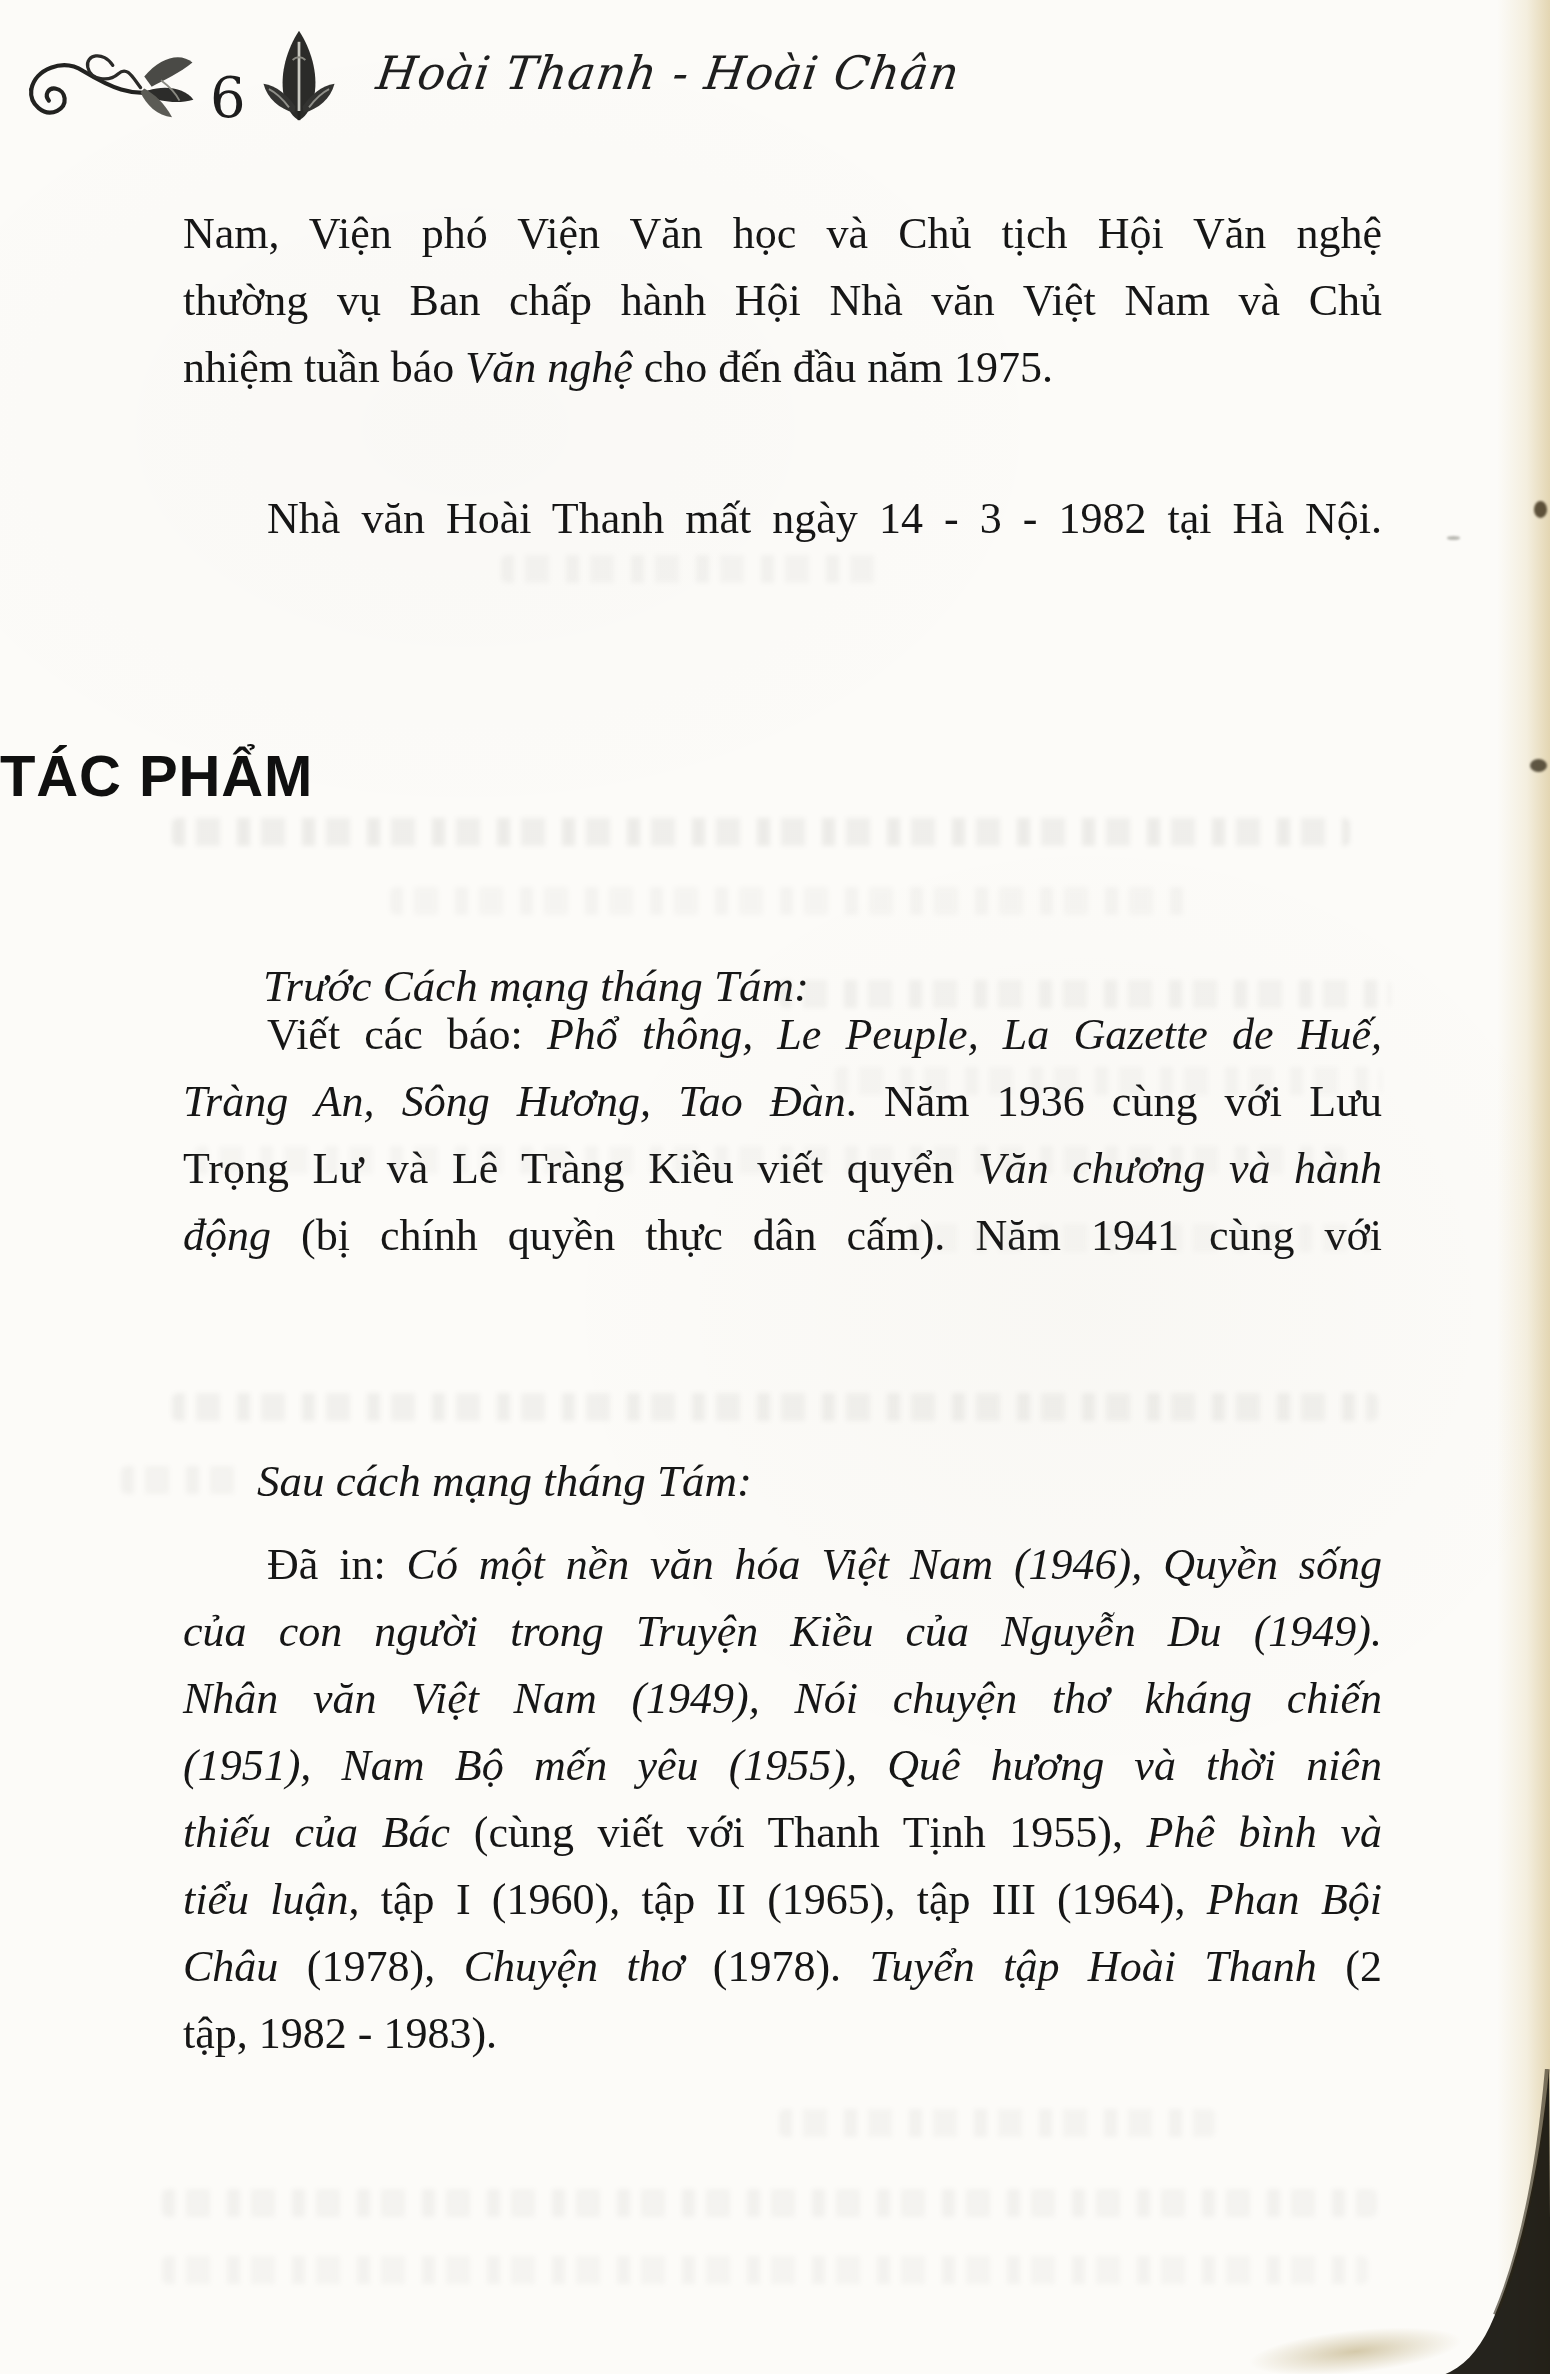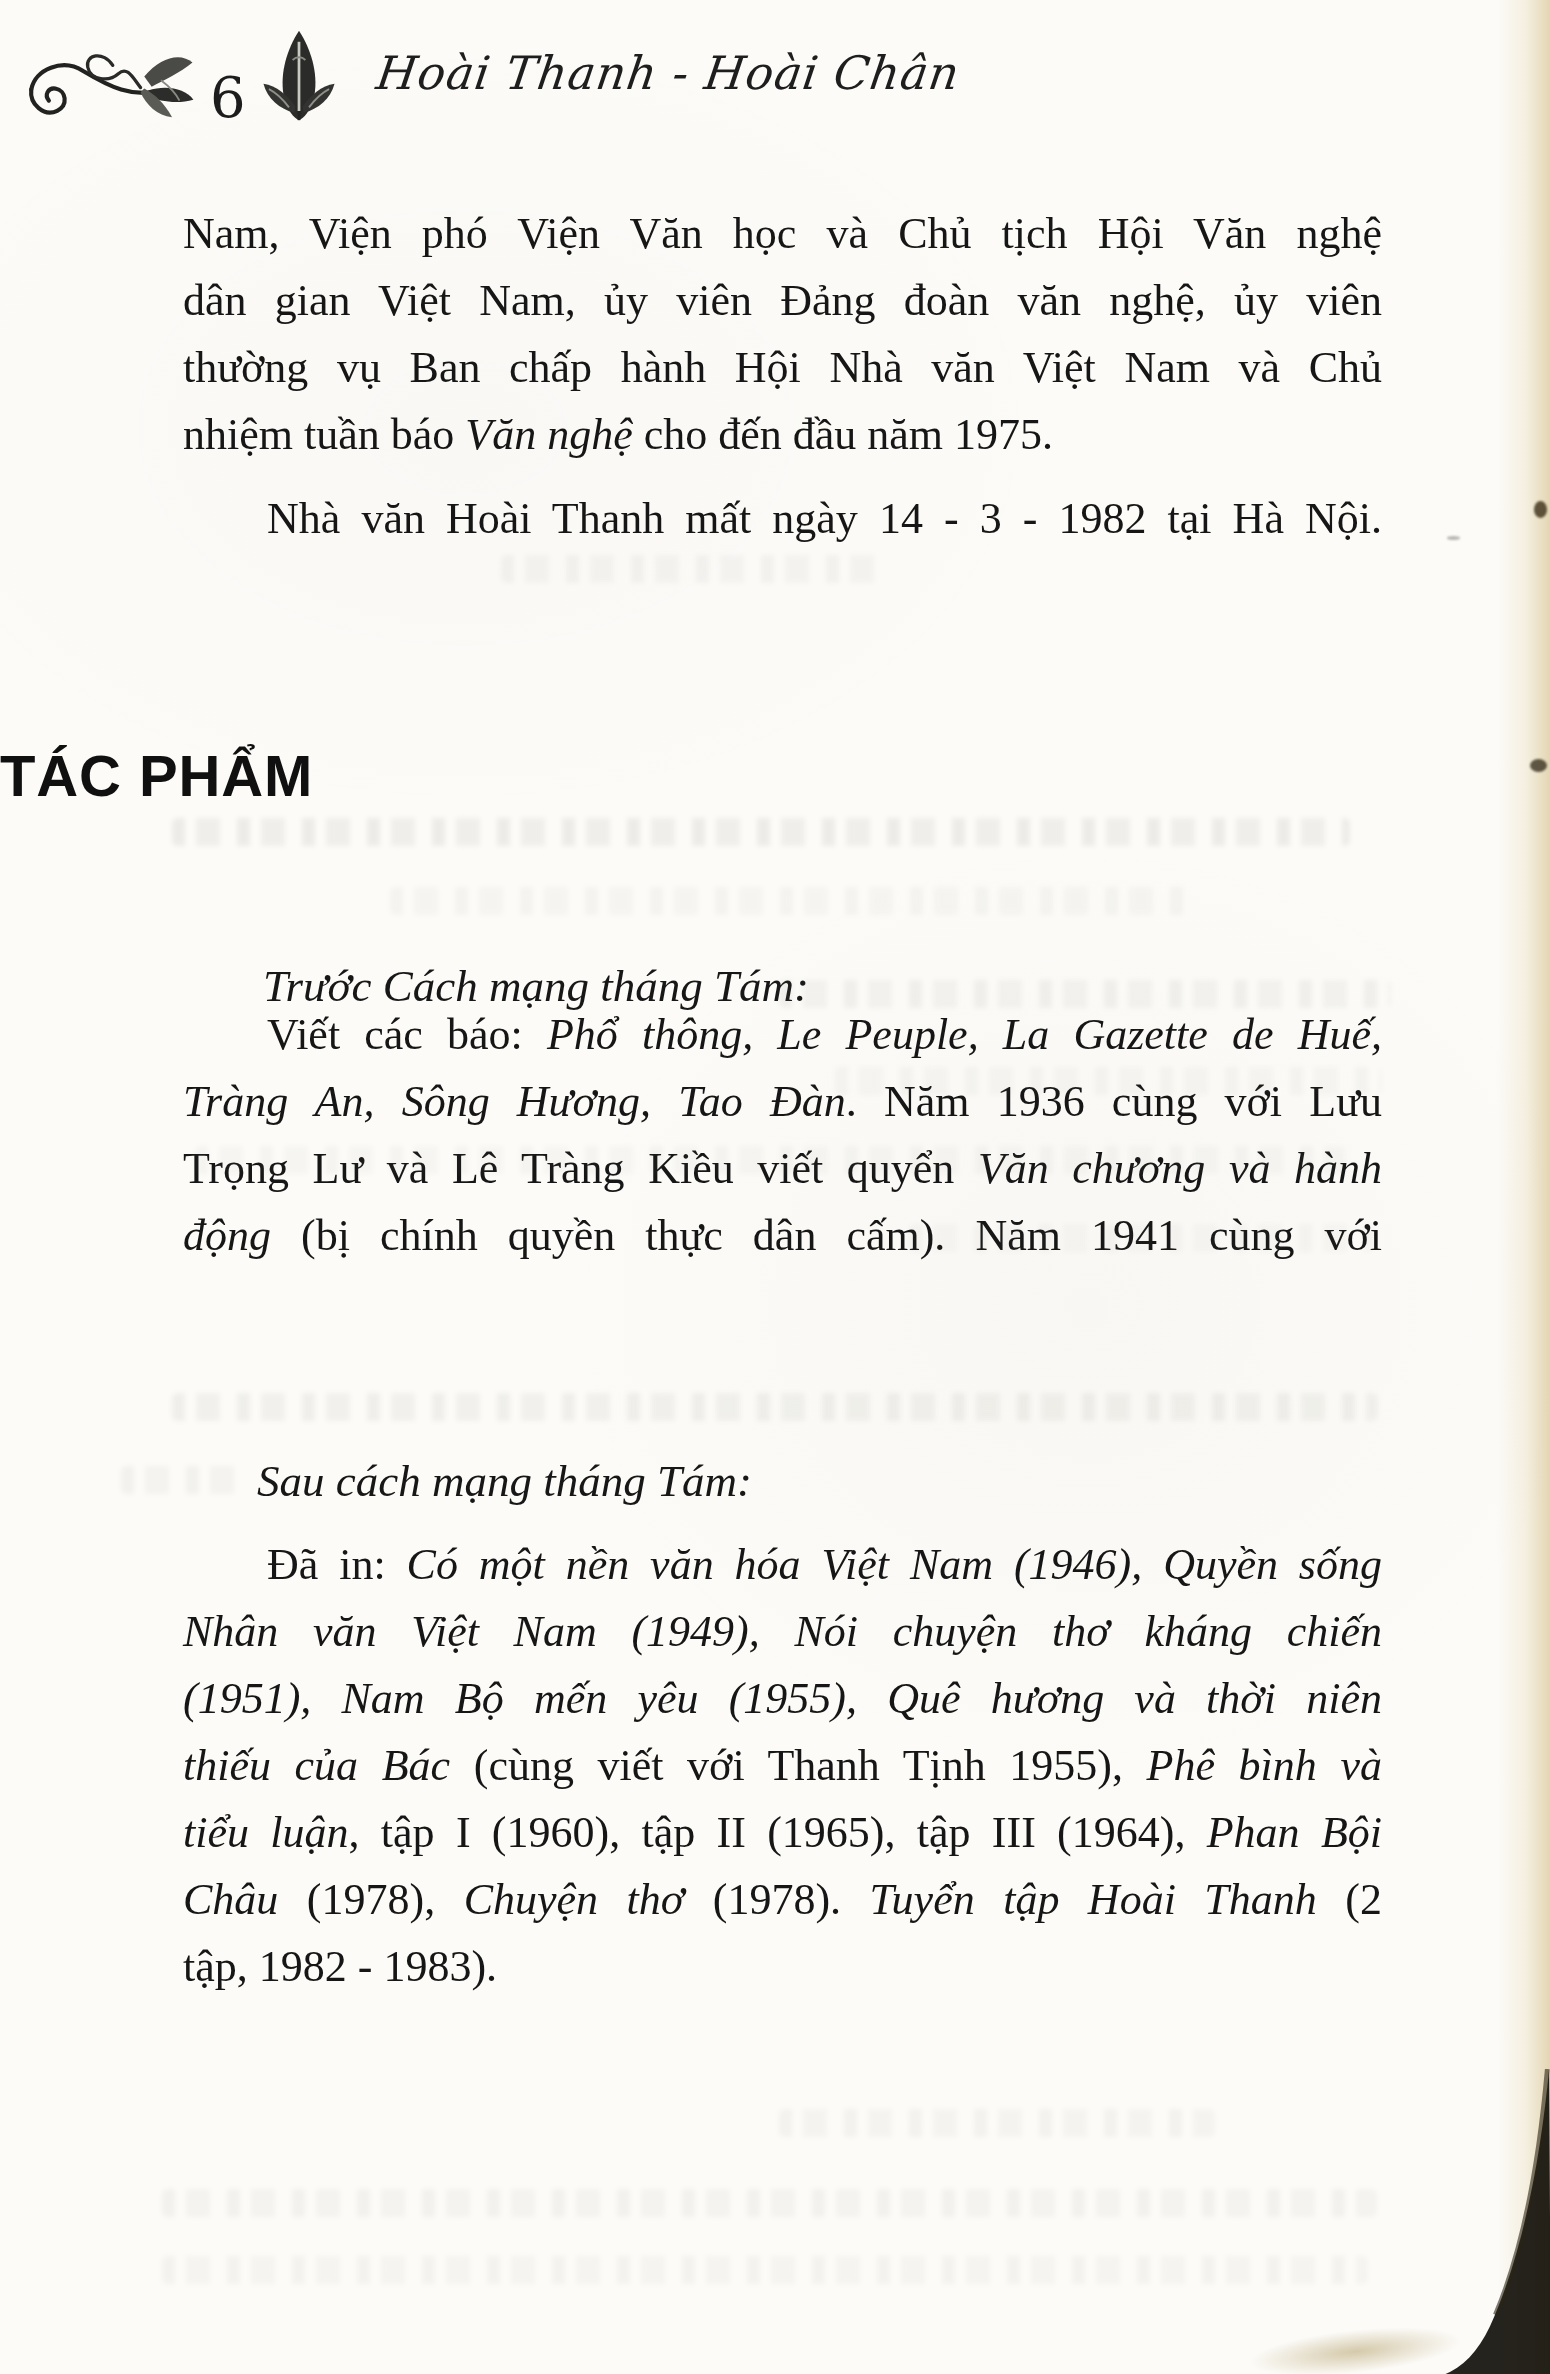--- a/index.html
+++ b/index.html
@@ -77,21 +77,20 @@
       <path d="M50,92 C66,88 80,76 84,60 C70,62 57,73 49,85 Z" fill="#333331"></path>
       <path d="M78,66 C70,70 62,78 56,86" stroke="#90908a" stroke-width="2" fill="none"></path>
       <path d="M45,90 L45,100" stroke="#222220" stroke-width="3"></path>
     </svg>
   </div>
 
   <div class="abs running-title" style="left:377px;top:48px;">Hoài Thanh - Hoài Chân</div>
 
   <div class="abs textblock" style="left:183px;top:200px;">
       <div class="tline"><span>Nam, Viện phó Viện Văn học và Chủ tịch Hội Văn nghệ</span></div>
-      <div class="tline"><span>dân gian Việt Nam, ủy viên Đảng đoàn văn nghệ, ủy viên</span></div>
       <div class="tline"><span>thường vụ Ban chấp hành Hội Nhà văn Việt Nam và Chủ</span></div>
       <div class="tline last"><span>nhiệm tuần báo </span><span class="it">Văn nghệ</span><span> cho đến đầu năm 1975.</span></div>
     </div>
 
   <div class="abs textblock" style="left:183px;top:485px;">
       <div class="tline ind"><span>Nhà văn Hoài Thanh mất ngày 14 - 3 - 1982 tại Hà Nội.</span></div>
     </div>
 
   <div class="abs main-heading" style="left:0;top:742px;">TÁC PHẨM</div>
 
@@ -101,20 +100,21 @@
       <div class="tline ind"><span>Viết các báo: </span><span class="it">Phổ thông, Le Peuple, La Gazette de Huế,</span></div>
       <div class="tline"><span class="it">Tràng An, Sông Hương, Tao Đàn</span><span>. Năm 1936 cùng với Lưu</span></div>
       <div class="tline"><span>Trọng Lư và Lê Tràng Kiều viết quyển </span><span class="it">Văn chương và hành</span></div>
       <div class="tline"><span class="it">động</span><span> (bị chính quyền thực dân cấm). Năm 1941 cùng với</span></div>
     </div>
 
   <div class="abs subhead" style="left:257px;top:1448px;">Sau cách mạng tháng Tám:</div>
 
   <div class="abs textblock" style="left:183px;top:1531px;">
       <div class="tline ind"><span>Đã in: </span><span class="it">Có một nền văn hóa Việt Nam (1946), Quyền sống</span></div>
+      <div class="tline"><span class="it">của con người trong Truyện Kiều của Nguyễn Du (1949).</span></div>
       <div class="tline"><span class="it">Nhân văn Việt Nam (1949), Nói chuyện thơ kháng chiến</span></div>
       <div class="tline"><span class="it">(1951), Nam Bộ mến yêu (1955), Quê hương và thời niên</span></div>
       <div class="tline"><span class="it">thiếu của Bác</span><span> (cùng viết với Thanh Tịnh 1955), </span><span class="it">Phê bình và</span></div>
       <div class="tline"><span class="it">tiểu luận</span><span>, tập I (1960), tập II (1965), tập III (1964), </span><span class="it">Phan Bội</span></div>
       <div class="tline"><span class="it">Châu</span><span> (1978), </span><span class="it">Chuyện thơ</span><span> (1978). </span><span class="it">Tuyển tập Hoài Thanh</span><span> (2</span></div>
       <div class="tline last"><span>tập, 1982 - 1983).</span></div>
     </div>
 
   <div class="abs ghost" style="left:501px;top:555px;width:390px;opacity:.13;"></div>
   <div class="abs ghost" style="left:172px;top:818px;width:1178px;opacity:.22;"></div>

